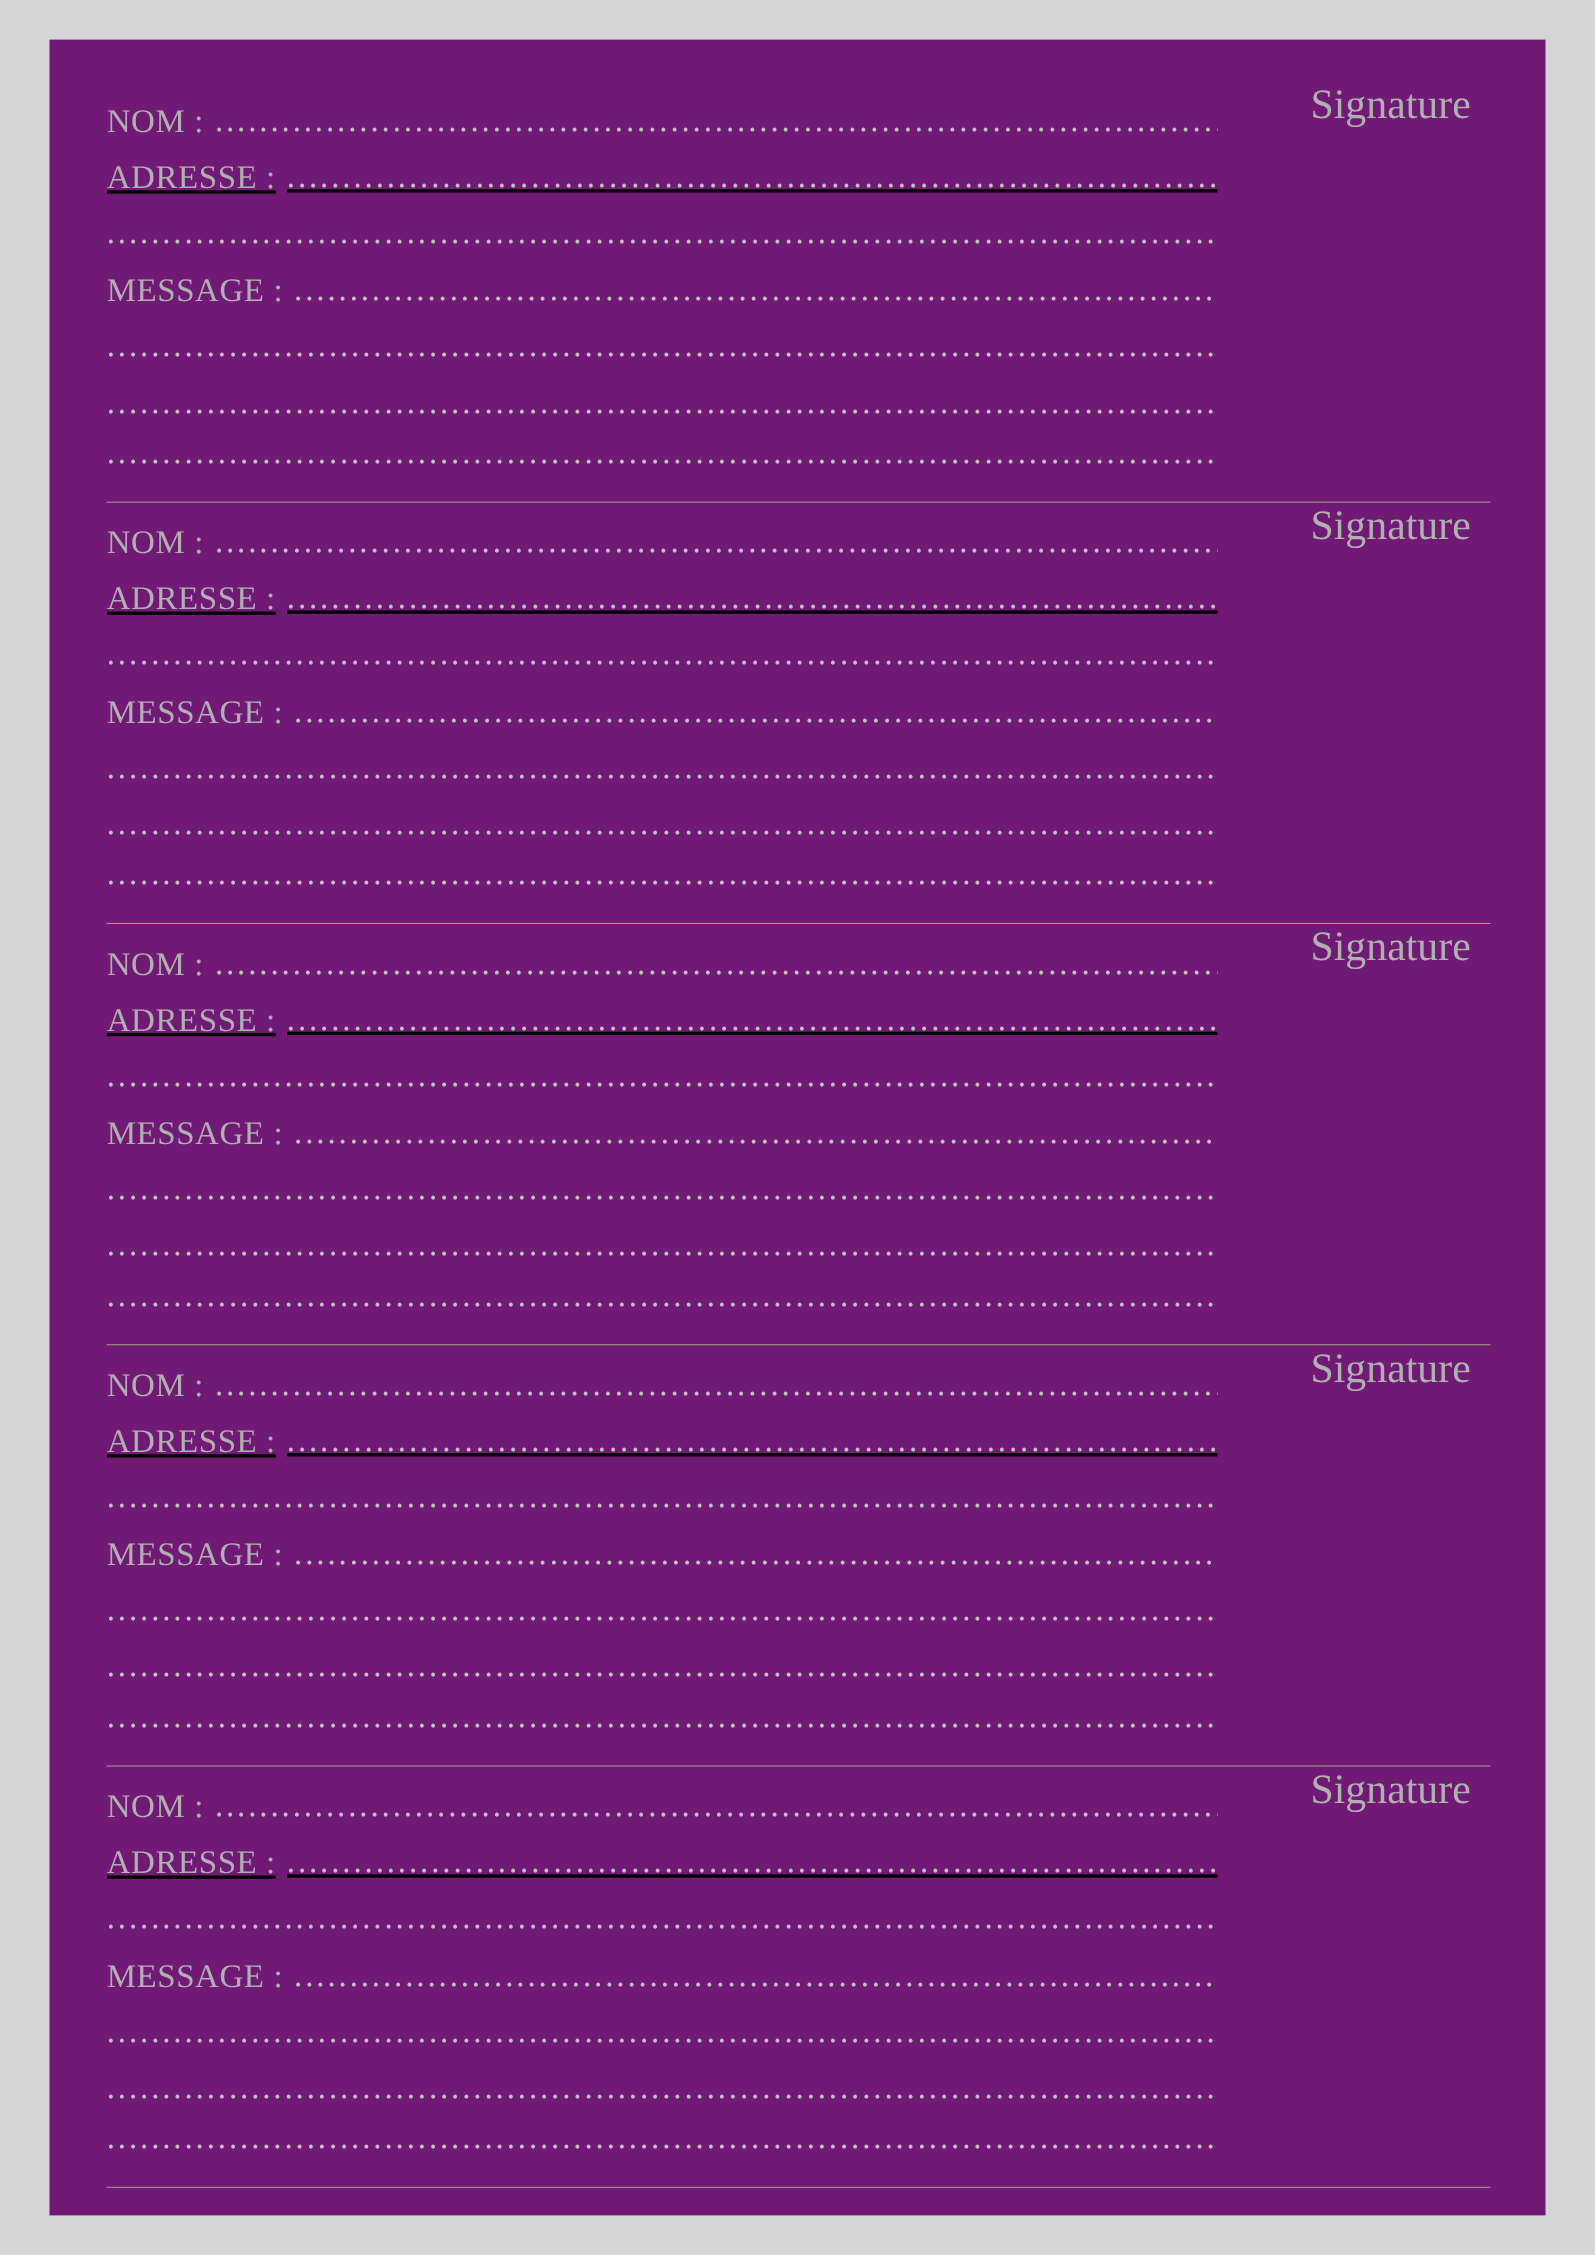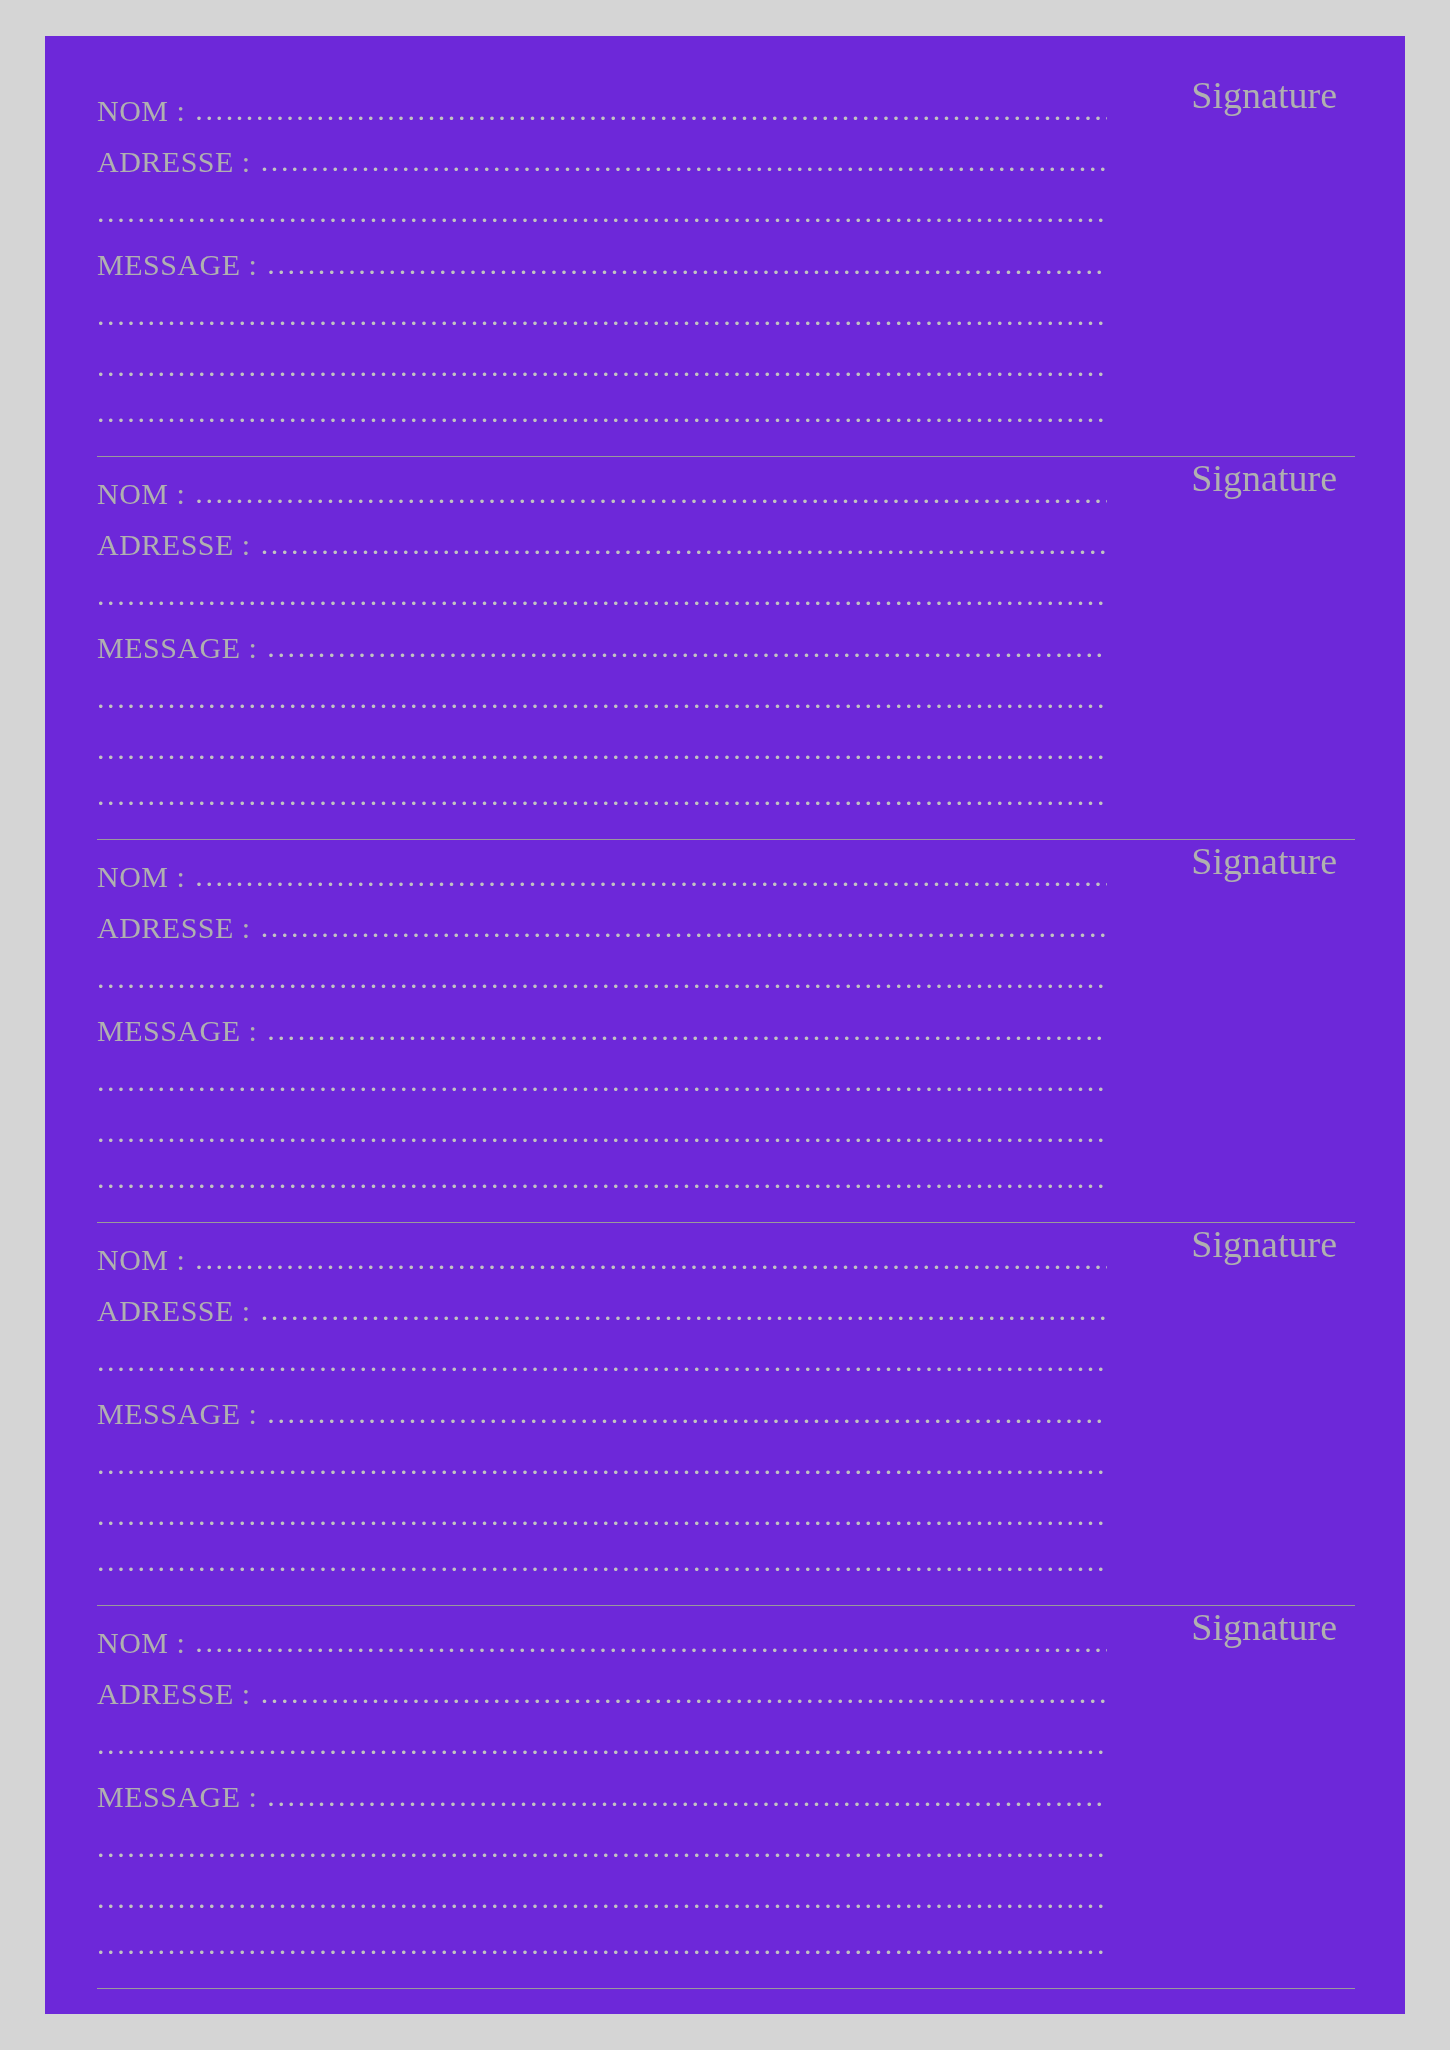--- a/index.html
+++ b/index.html
@@ -13,21 +13,21 @@
     font-family: "Liberation Serif", serif;
     overflow: hidden;
   }
 
   .page {
     position: absolute;
     left: 45px;
     top: 36px;
     width: 1360px;
     height: 1978px;
-    background: #6d28d9;
+    background: #701a75;
     box-sizing: border-box;
   }
 
   .sheet {
     position: absolute;
     left: 52px;
     top: 38px;
     width: 1258px;
     height: 1920px;
   }
@@ -79,21 +79,21 @@
     position: absolute;
     right: 18px;
     top: 6px;
     font-size: 38px;
     color: #b0b0b0;
     line-height: 30px;
   }
 
   
   .line.l1 { height: 52px; }
-  .line.l2 { height: 51px; }
+  .line.l2 { height: 51px; text-decoration: underline; }
   .line.l3 { height: 51px; }
   .line.l4 { height: 52px; }
   .line.l5 { height: 51px; }
   .line.l6 { height: 51px; }
   .line.l7 { height: 46px; }
 </style>
 </head>
 <body>
 
 <div class="page">

